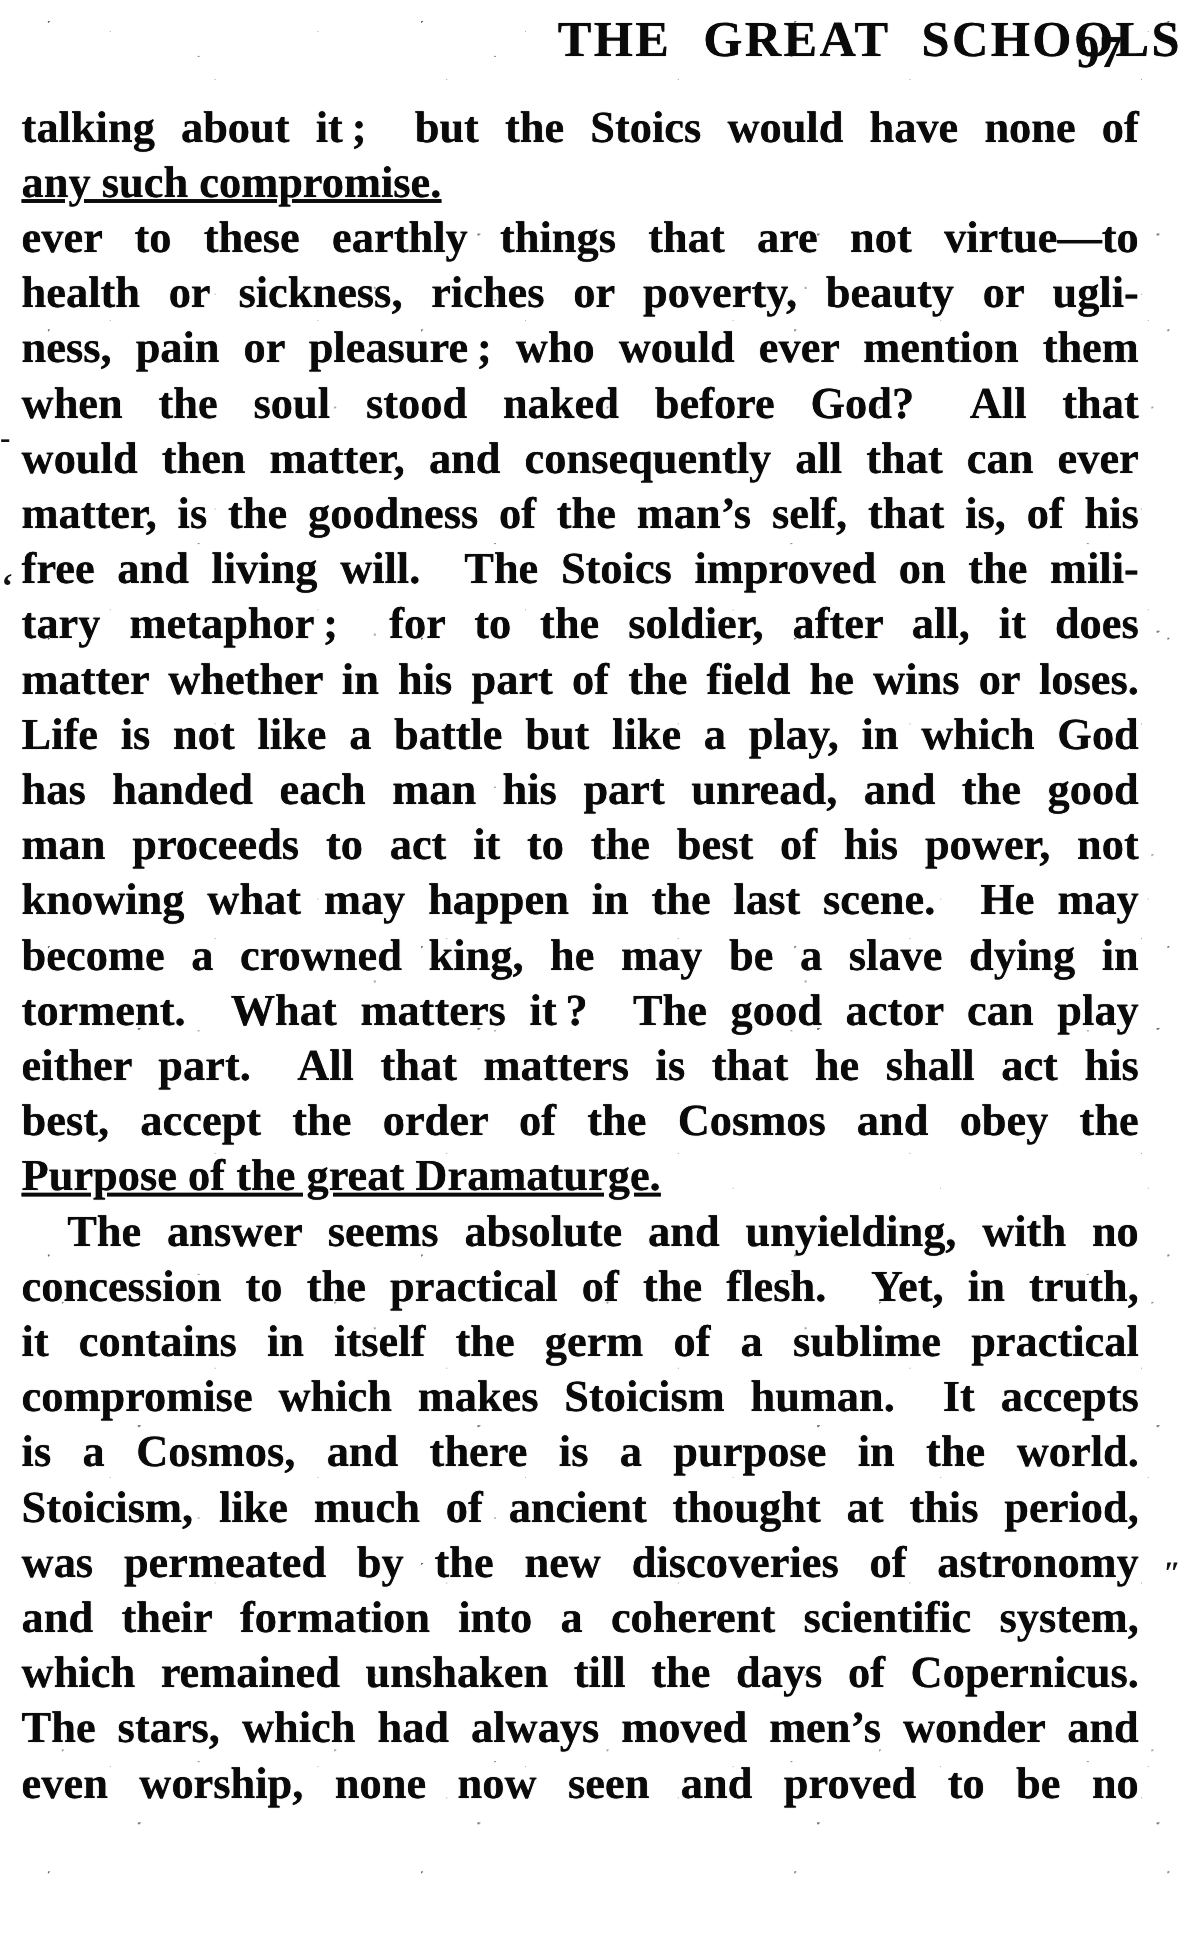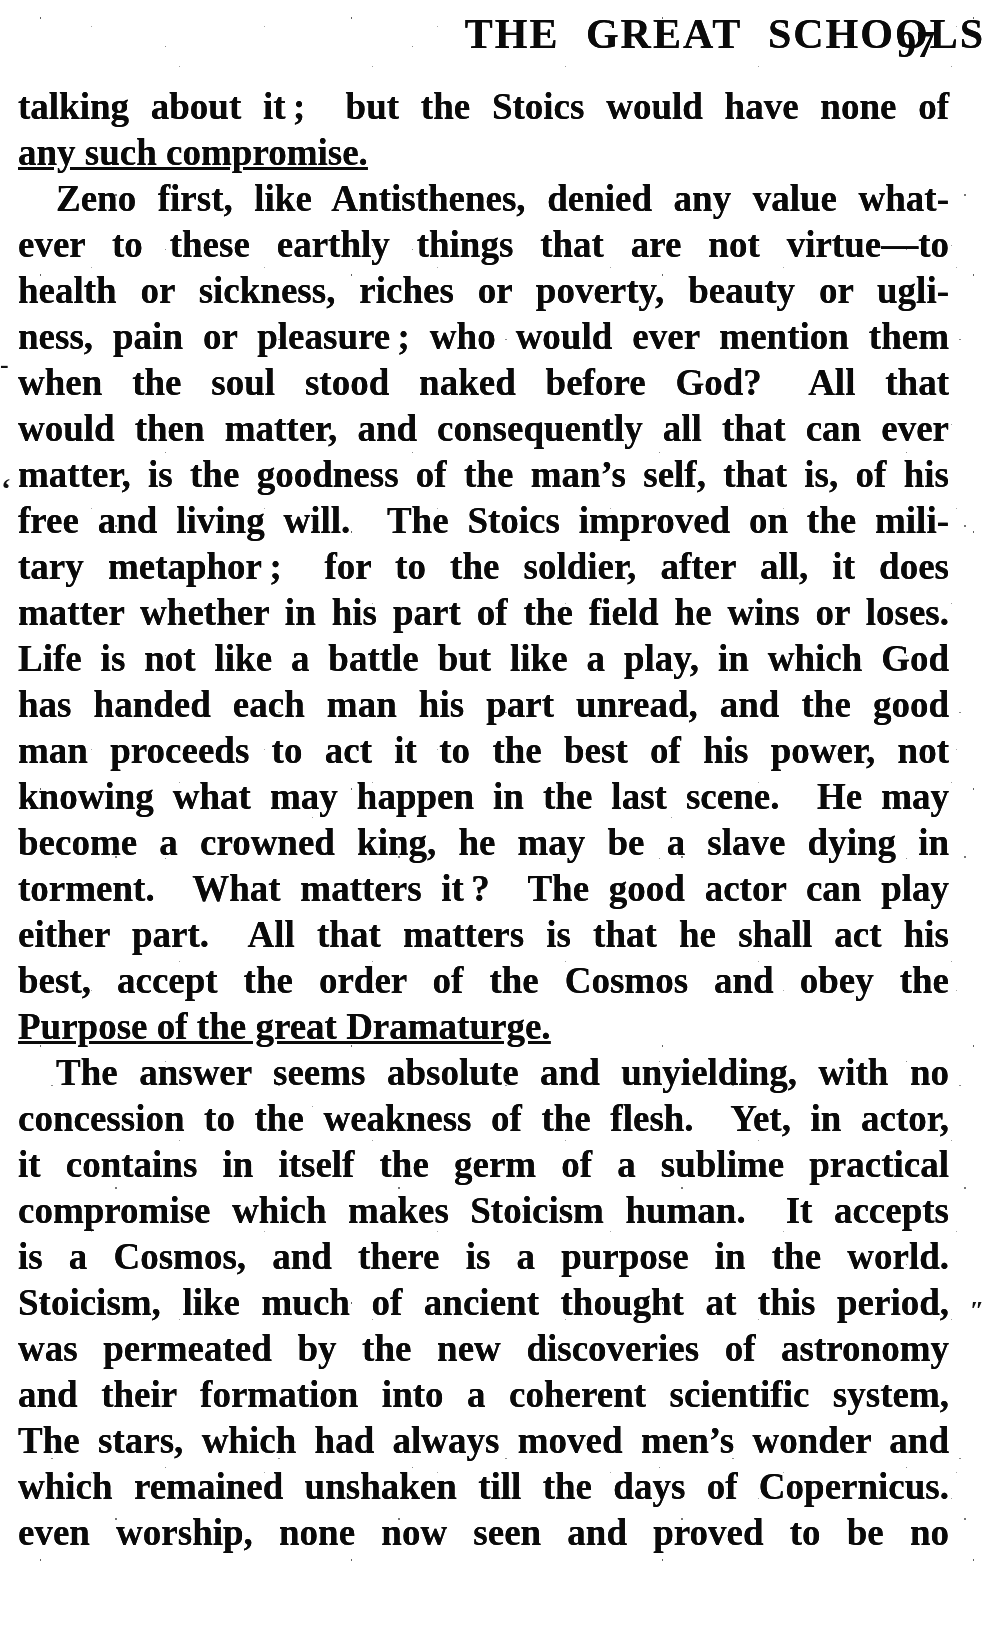--- a/index.html
+++ b/index.html
@@ -86,21 +86,20 @@
     <div class="running-title">THE GREAT SCHOOLS</div>
     <div class="page-number">97</div>
   </header>
 
   <main class="page-body">
       <div class="para">
         <div class="line">talking about it ;  but the Stoics would have none of</div>
         <div class="line last-left">any such compromise.</div>
       </div>
       <div class="para">
-        <div class="line first-indent">Zeno first, like Antisthenes, denied any value what-</div>
         <div class="line">ever to these earthly things that are not virtue—to</div>
         <div class="line">health or sickness, riches or poverty, beauty or ugli-</div>
         <div class="line">ness, pain or pleasure ; who would ever mention them</div>
         <div class="line">when the soul stood naked before God?  All that</div>
         <div class="line">would then matter, and consequently all that can ever</div>
         <div class="line">matter, is the goodness of the man’s self, that is, of his</div>
         <div class="line">free and living will.  The Stoics improved on the mili-</div>
         <div class="line">tary metaphor ;  for to the soldier, after all, it does</div>
         <div class="line">matter whether in his part of the field he wins or loses.</div>
         <div class="line">Life is not like a battle but like a play, in which God</div>
@@ -108,29 +107,29 @@
         <div class="line">man proceeds to act it to the best of his power, not</div>
         <div class="line">knowing what may happen in the last scene.  He may</div>
         <div class="line">become a crowned king, he may be a slave dying in</div>
         <div class="line">torment.  What matters it ?  The good actor can play</div>
         <div class="line">either part.  All that matters is that he shall act his</div>
         <div class="line">best, accept the order of the Cosmos and obey the</div>
         <div class="line last-left">Purpose of the great Dramaturge.</div>
       </div>
       <div class="para">
         <div class="line first-indent">The answer seems absolute and unyielding, with no</div>
-        <div class="line">concession to the weakness of the flesh.  Yet, in actor,</div>
+        <div class="line">concession to the practical of the flesh.  Yet, in truth,</div>
         <div class="line">it contains in itself the germ of a sublime practical</div>
         <div class="line">compromise which makes Stoicism human.  It accepts</div>
         <div class="line">is a Cosmos, and there is a purpose in the world.</div>
         <div class="line">Stoicism, like much of ancient thought at this period,</div>
         <div class="line">was permeated by the new discoveries of astronomy</div>
         <div class="line">and their formation into a coherent scientific system,</div>
+        <div class="line">which remained unshaken till the days of Copernicus.</div>
         <div class="line">The stars, which had always moved men’s wonder and</div>
-        <div class="line">which remained unshaken till the days of Copernicus.</div>
         <div class="line">even worship, none now seen and proved to be no</div>
       </div>
     </main>
 
   <span class="artifact a1">-</span>
   <span class="artifact a2">‘</span>
   <span class="artifact a3">″</span>
 </div>
 
 </body></html>

